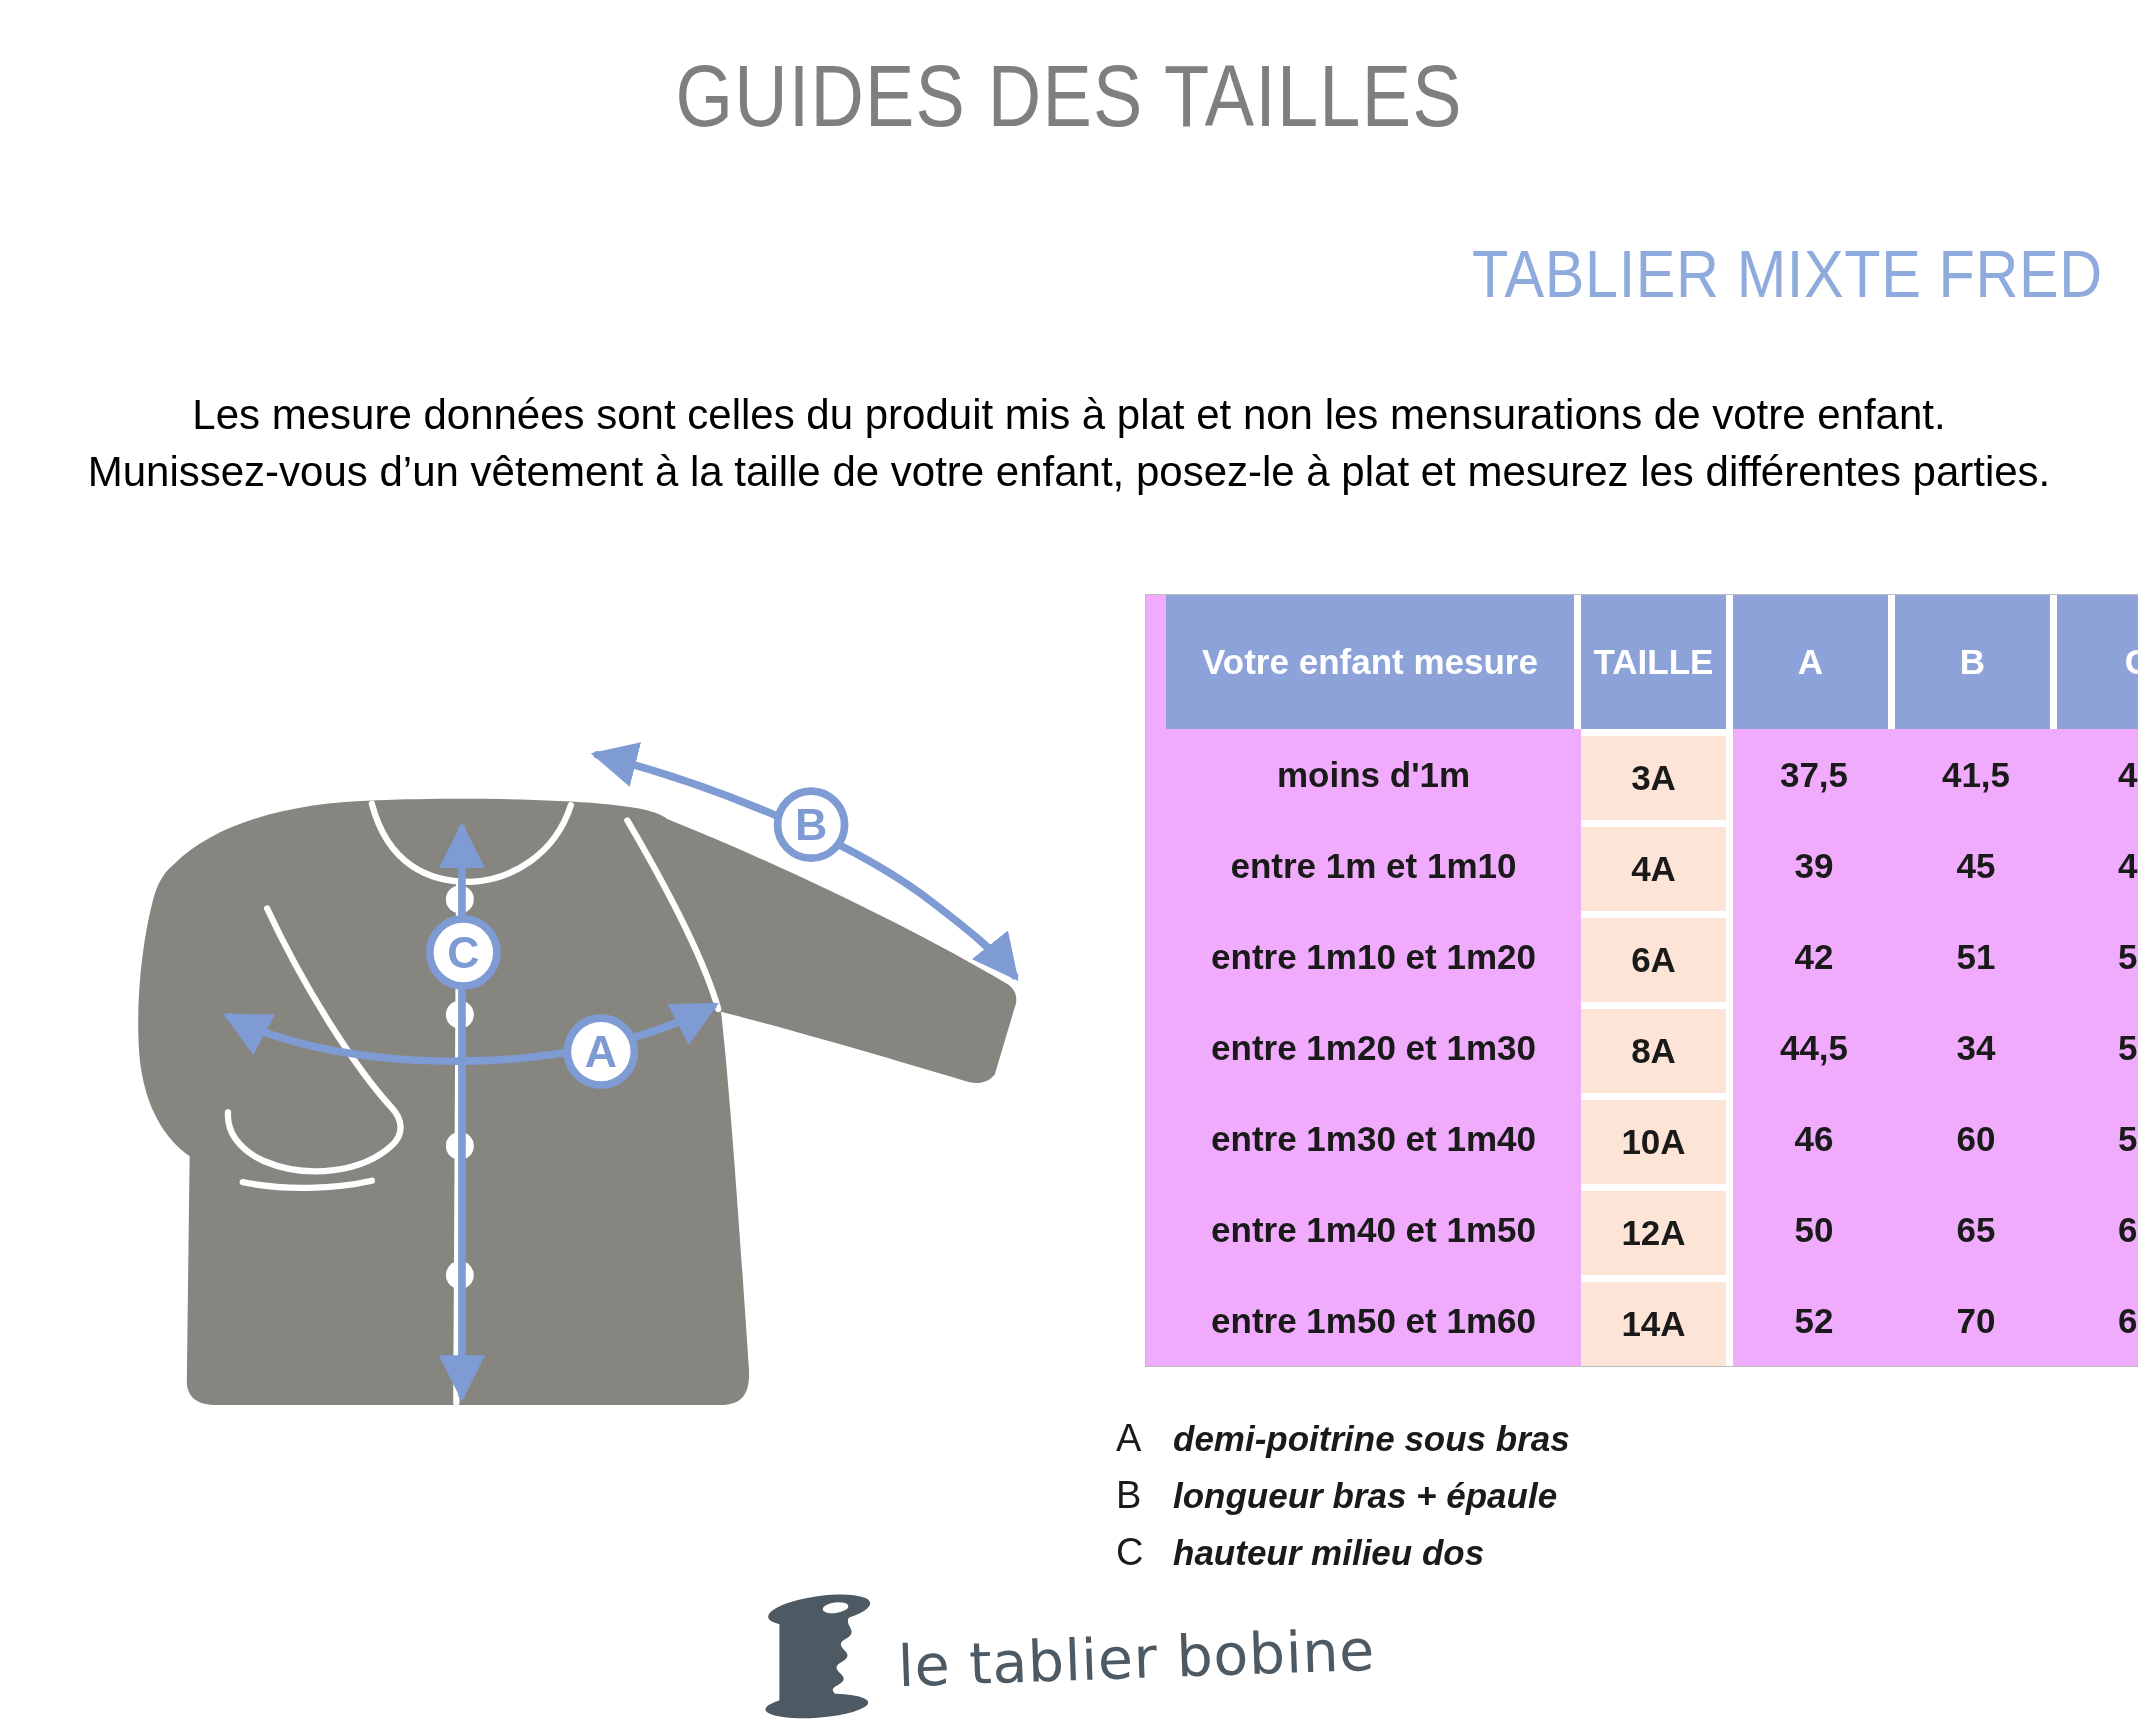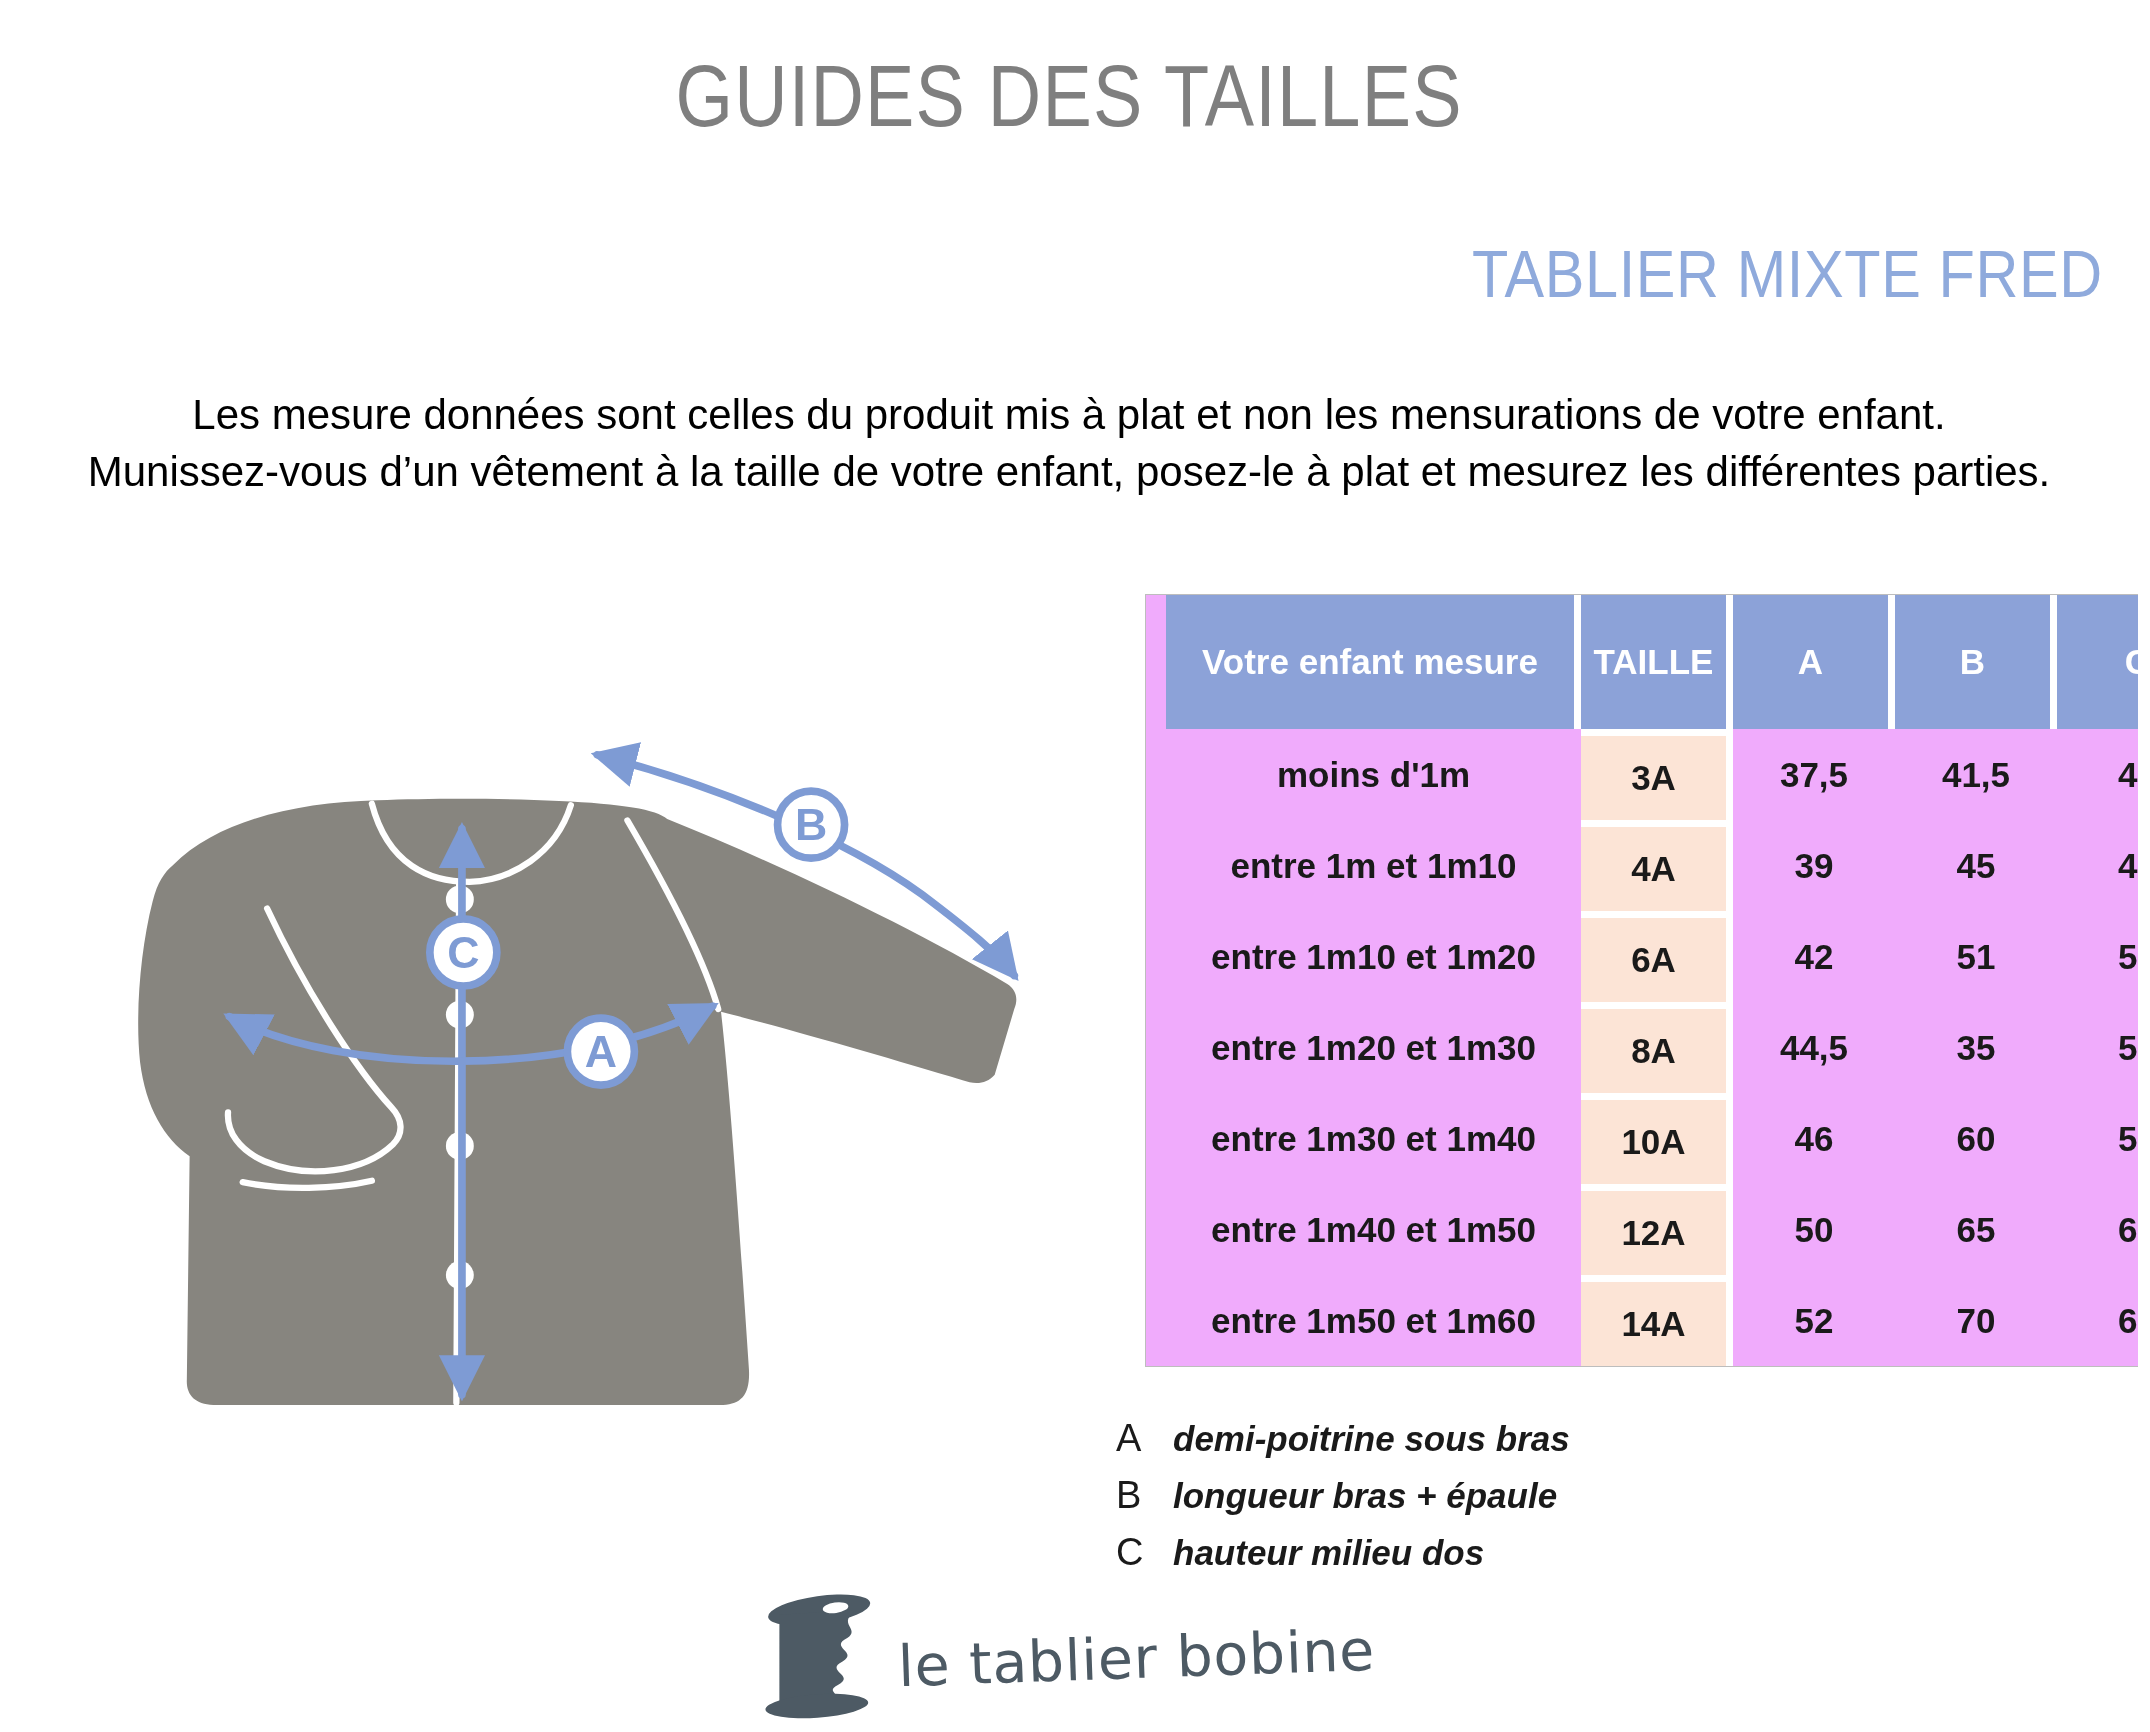--- a/index.html
+++ b/index.html
@@ -156,21 +156,21 @@
 
     <div class="cell td">entre 1m10 et 1m20</div>
     <div class="cell td taille">6A</div>
     <div class="cell td">42</div>
     <div class="cell td">51</div>
     <div class="cell td">52</div>
 
     <div class="cell td">entre 1m20 et 1m30</div>
     <div class="cell td taille">8A</div>
     <div class="cell td">44,5</div>
-    <div class="cell td">35</div>
+    <div class="cell td">34</div>
     <div class="cell td">53</div>
 
     <div class="cell td">entre 1m30 et 1m40</div>
     <div class="cell td taille">10A</div>
     <div class="cell td">46</div>
     <div class="cell td">60</div>
     <div class="cell td">58</div>
 
     <div class="cell td">entre 1m40 et 1m50</div>
     <div class="cell td taille">12A</div>

